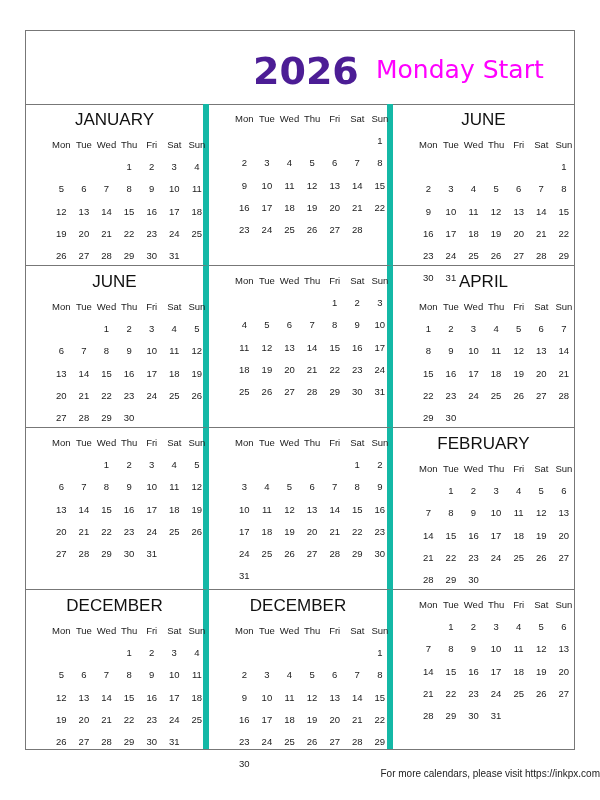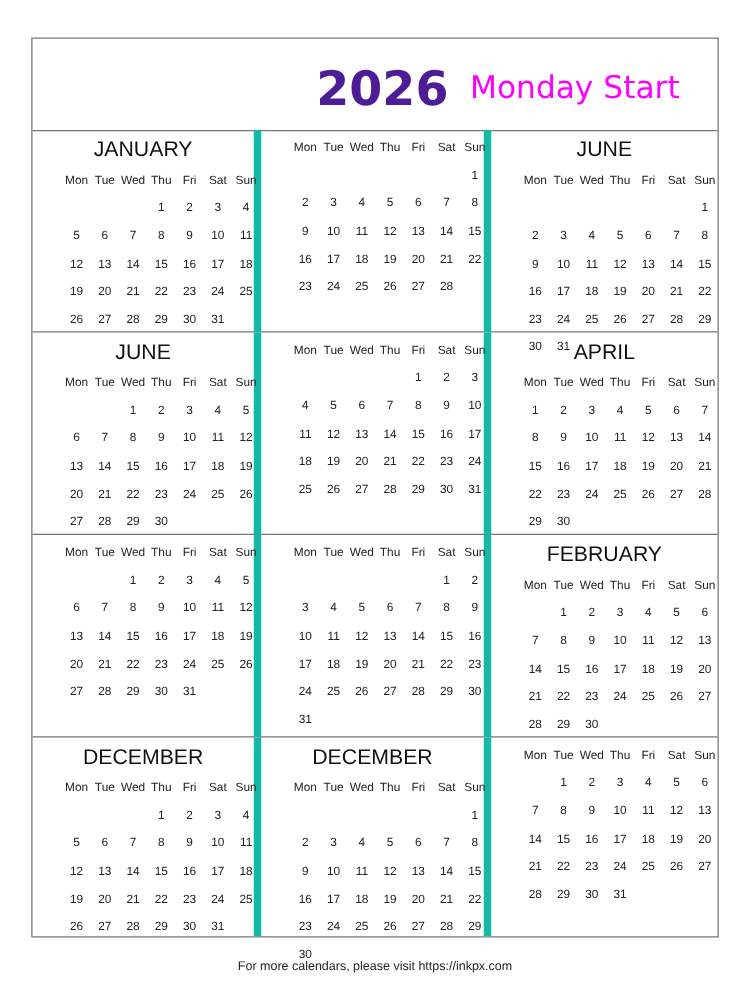--- a/index.html
+++ b/index.html
@@ -8,21 +8,21 @@
   .header { position:absolute; left:0; top:0; width:548px; height:73px; border-bottom:1px solid #777; }
   .year { position:absolute; left:227px; top:18px; font-size:38px; font-weight:bold; color:#4c1d95; font-family:"DejaVu Sans", sans-serif; letter-spacing:0px; }
   .sub { position:absolute; left:350px; top:24px; font-size:25px; color:#ff00ff; font-family:"DejaVu Sans", sans-serif; }
   .grid { position:absolute; left:0; top:73px; width:548px; height:645px; display:grid; grid-template-columns:183px 184px 181px; grid-template-rows:162px 162px 162px 159px; }
   .month { border-right:6px solid #14b8a6; border-bottom:1px solid #777; position:relative; box-sizing:border-box; }
   .month.c3 { border-right:none; }
   .month.r4 { border-bottom:none; }
   .mname { text-align:center; font-size:17px; margin-top:6px; height:20px; color:#111; }
   .tbl { margin-top:6px; margin-left:24px; display:grid; grid-template-columns:repeat(7, 22.6px); row-gap:4px; font-size:9.5px; }
   .tbl span { text-align:center; height:18.2px; line-height:18.2px; }
-  .footer { position:absolute; left:0; width:600px; top:768px; text-align:center; font-size:10px; color:#222; }
+  .footer { position:absolute; left:0; width:600px; top:768px; text-align:right; font-size:10px; color:#222; }
 </style>
 </head>
 <body>
 
 <div class="frame">
   <div class="header">
     <span class="year">2026</span>
     <span class="sub">Monday Start</span>
   </div>
   <div class="grid" id="grid">

